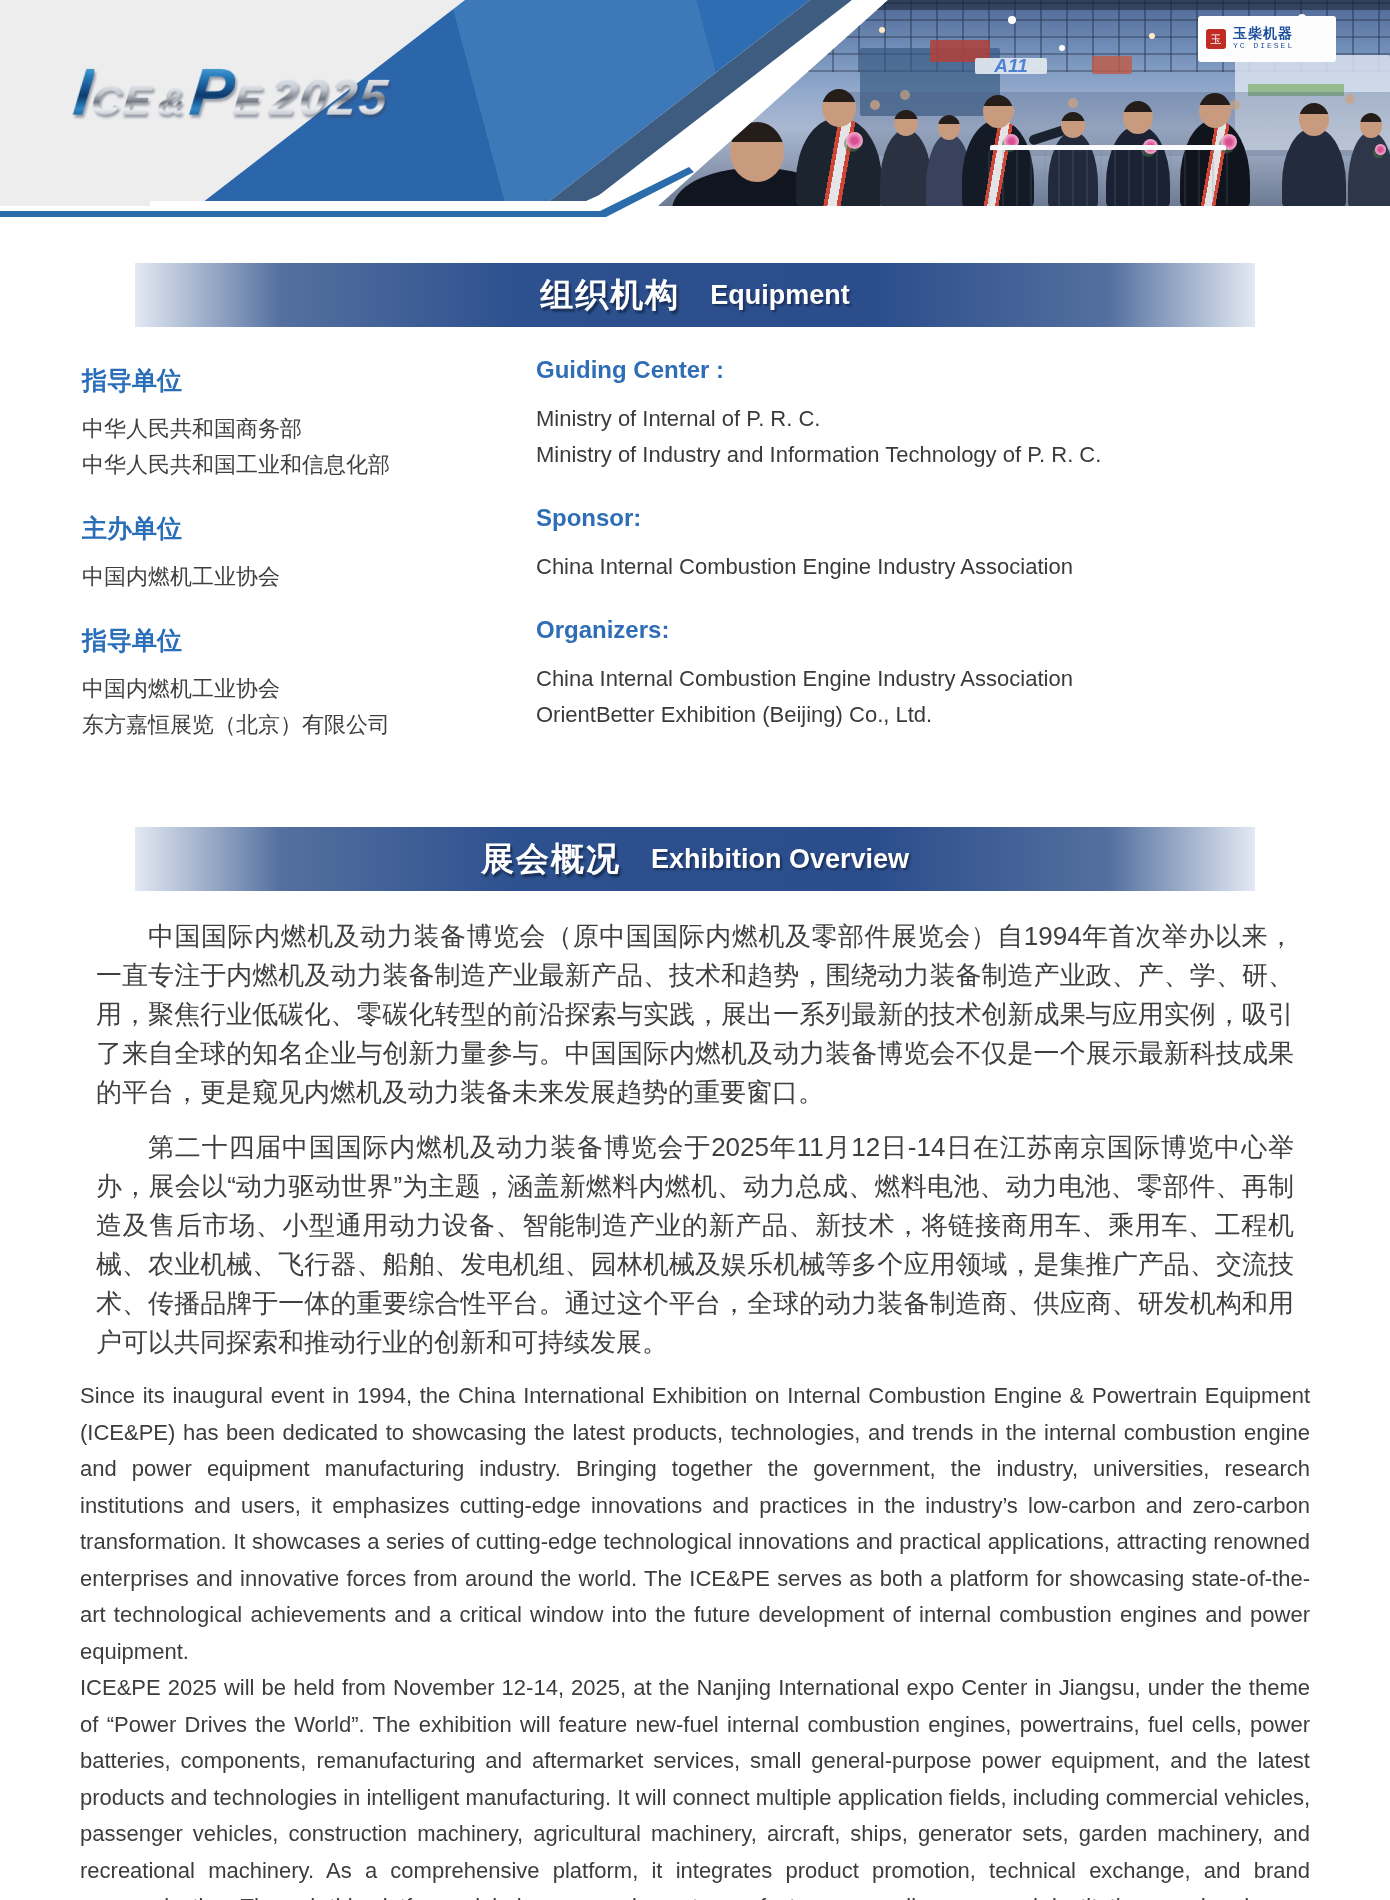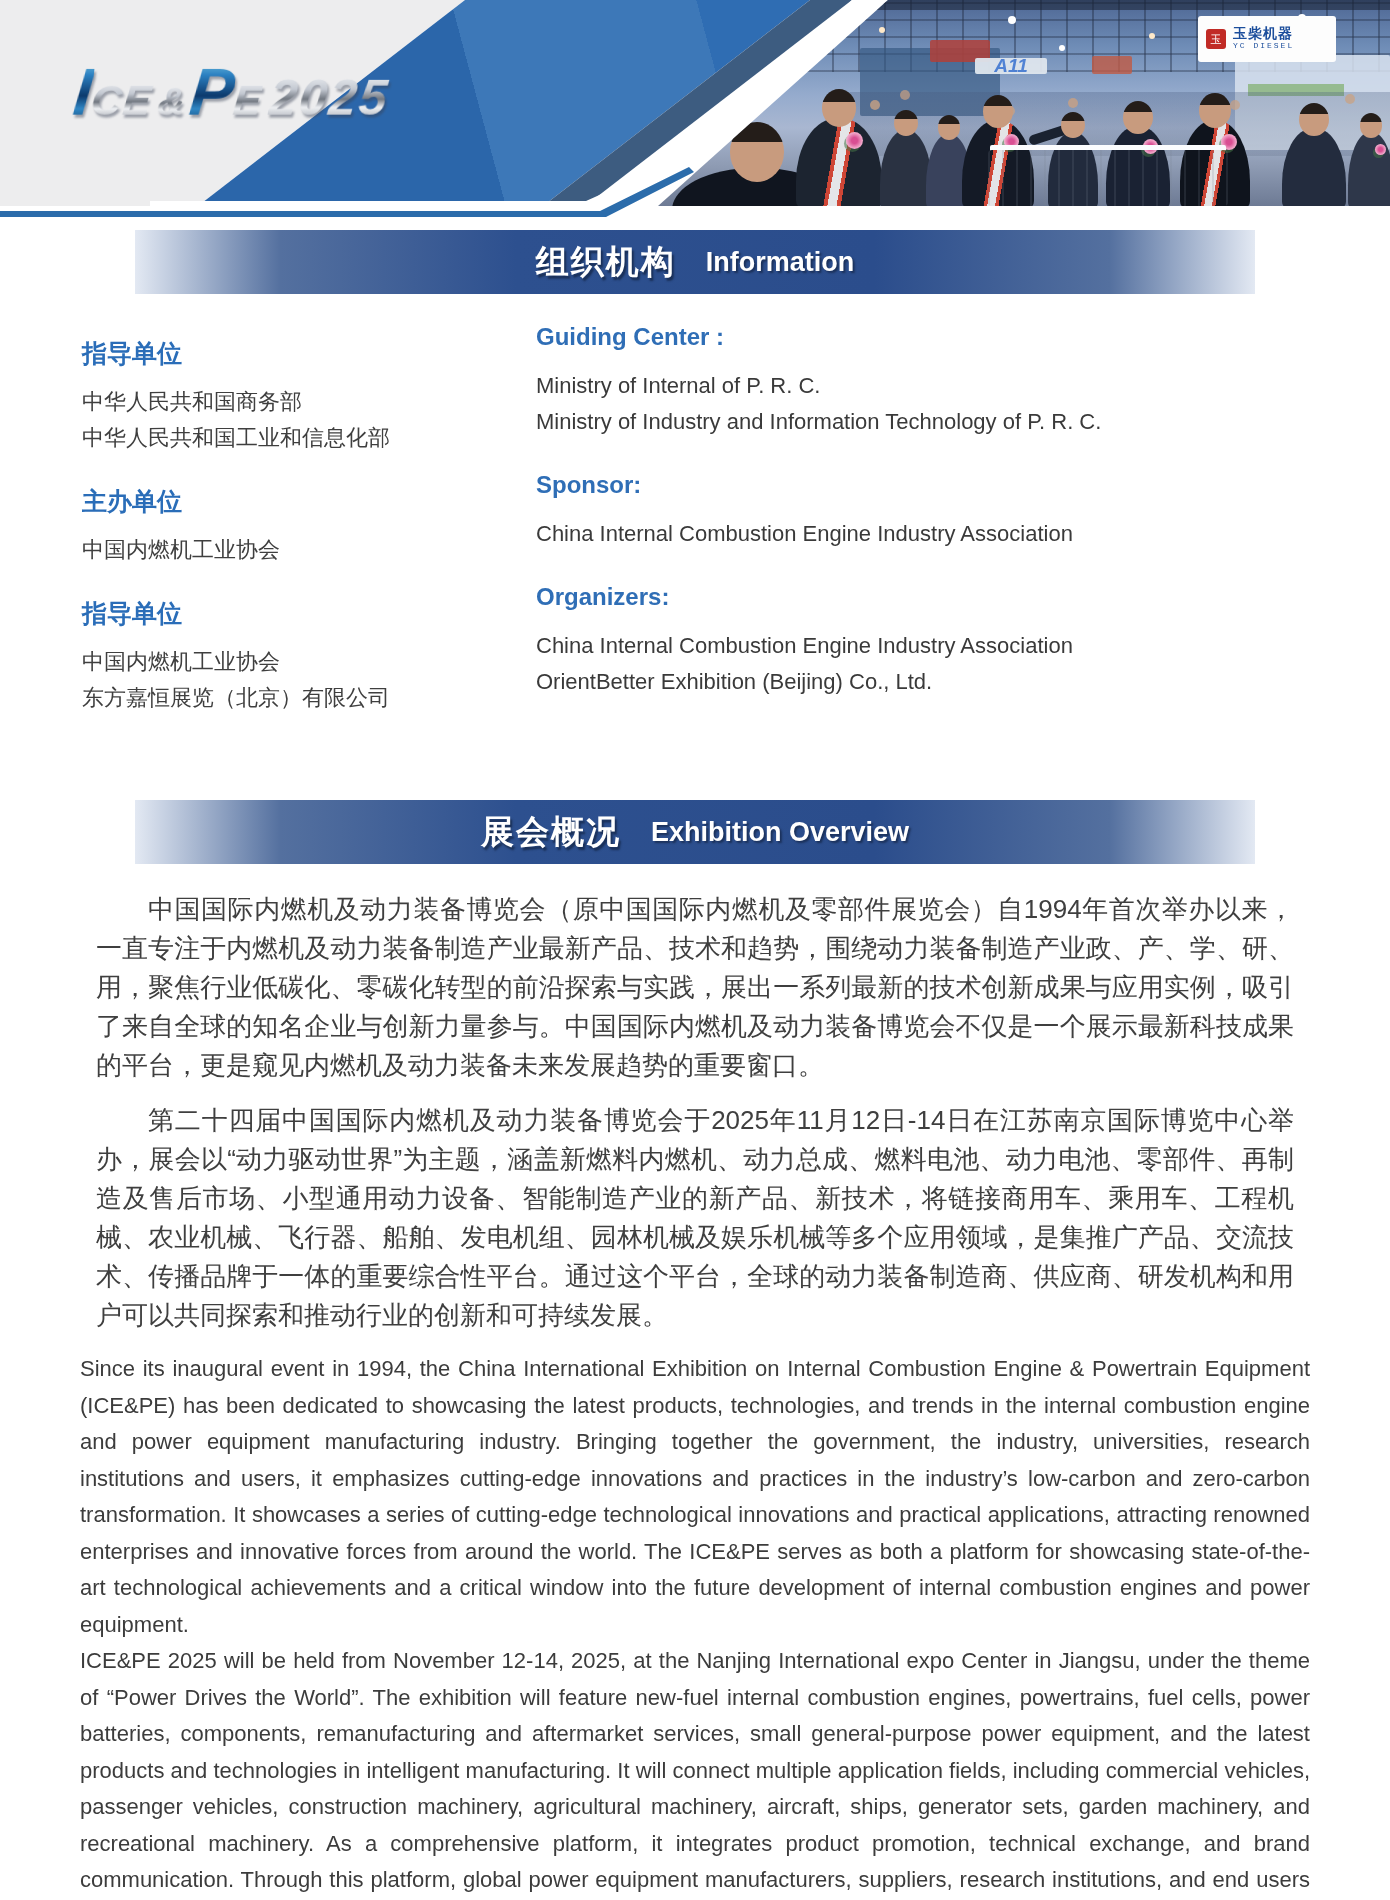--- a/index.html
+++ b/index.html
@@ -84,28 +84,28 @@
     background:linear-gradient(180deg,#f8fafc 0%,#e7ecf2 35%,#c9d2dc 100%);
     background-image:repeating-linear-gradient(90deg,rgba(120,130,145,.18) 0 2px,transparent 2px 14px);
     box-shadow:0 -7px 0 -2px #fbfcfe;}
   
   .banner{height:64px;margin:0 135px;display:flex;align-items:center;justify-content:center;gap:30px;
     background:linear-gradient(90deg,#e3e9f3 0%,#54709f 13%,#2d508f 34%,#2b4d8c 66%,#54709f 87%,#e3e9f3 100%);}
   .banner .zh{color:#fff;font-size:33px;font-weight:bold;letter-spacing:2px;
     text-shadow:2px 3px 2px rgba(10,20,40,.55);}
   .banner .en{color:#fff;font-size:27px;font-weight:bold;
     text-shadow:2px 2px 2px rgba(10,20,40,.5);}
-  .banner1{}
+  .banner1{margin-top:33px;}
   .banner2{margin-top:36px;}
   
   .org{display:flex;padding:26px 40px 20px 82px;}
   .org-col-zh{flex:0 0 454px;}
   .org-col-en{flex:1;}
   .org-group{margin-bottom:28px;}
-  .org-h-zh{color:#2a6db8;font-size:25px;font-weight:bold;line-height:34px;margin:16px 0 14px 0;}
+  .org-h-zh{color:#2a6db8;font-size:25px;font-weight:bold;line-height:34px;margin:10px 0 14px 0;}
   .org-h-en{color:#2f6eb6;font-size:24px;font-weight:bold;line-height:34px;margin:0 0 14px 0;}
   .org-line-zh{color:#3f3f3f;font-size:22px;line-height:36px;}
   .org-line-en{color:#3a3a3a;font-size:22px;line-height:36px;}
   
   .zhblock{margin:26px 80px 0 80px;}
   .zhblock p{margin:16px;color:#3f3f3f;font-size:26px;line-height:39px;
     text-align:justify;text-indent:2em;}
   .enblock{margin:14px 80px 0 80px;}
   .enblock p{margin:0;color:#3c3c3c;font-size:22px;line-height:36.5px;text-align:justify;}
 </style>
@@ -154,21 +154,21 @@
     <div class="person c" style="left:1106px;top:126px;width:64px;height:82px;font-size:15px;background:#1a2233;"></div>
     <div class="person c l" style="left:1180px;top:120px;width:70px;height:88px;font-size:16px;background-color:#0f141d;"></div>
     <div class="person" style="left:1282px;top:128px;width:64px;height:80px;font-size:15px;background:#232c3e;"></div>
     <div class="person c" style="left:1348px;top:132px;width:46px;height:76px;font-size:11px;background:#2e374a;"></div>
     <div class="model"></div>
   </div>
 </div>
 
 <div class="banner banner1">
   <span class="zh">组织机构</span>
-  <span class="en">Information</span>
+  <span class="en">Equipment</span>
 </div>
 
 <div class="org">
   <div class="org-col-zh">
     <div class="org-group">
       <div class="org-h-zh">指导单位</div>
       <div class="org-line-zh">中华人民共和国商务部</div>
       <div class="org-line-zh">中华人民共和国工业和信息化部</div>
     </div>
     <div class="org-group">

